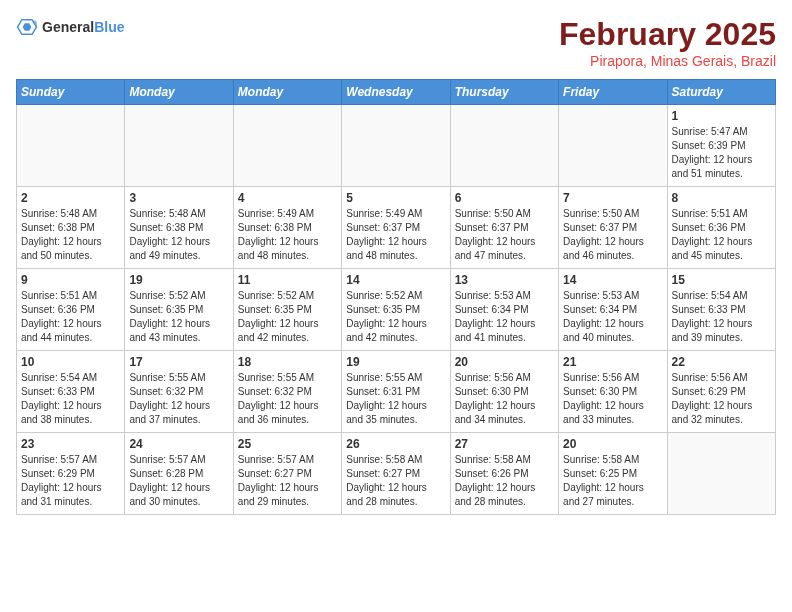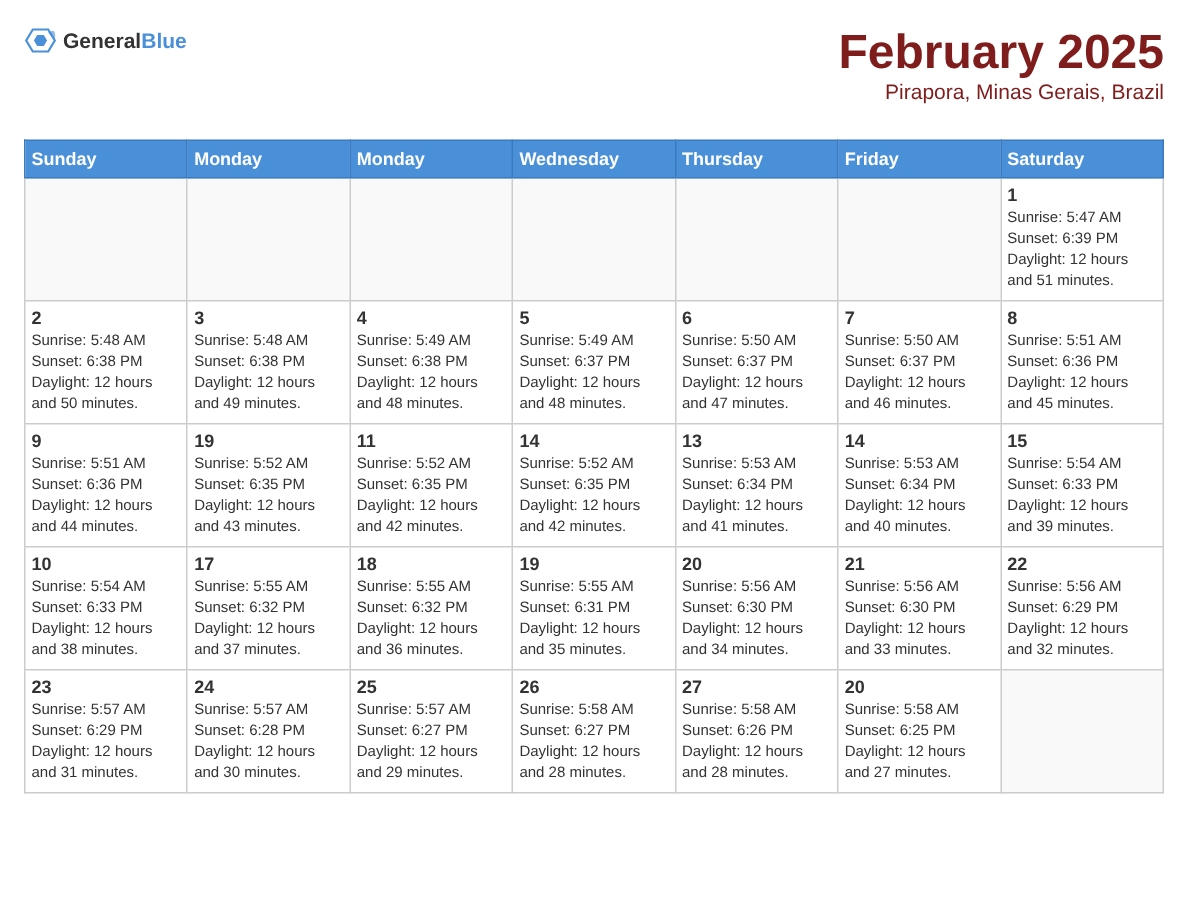--- a/index.html
+++ b/index.html
@@ -11,56 +11,57 @@
       overflow: hidden;
     }
     .container {
       width: 792px;
       padding: 16px 16px 8px 16px;
     }
     .header {
       display: flex;
       justify-content: space-between;
       align-items: flex-start;
-      margin-bottom: 24px;
+      margin-bottom: 10px;
     }
     .logo {
       display: flex;
       align-items: center;
       gap: 4px;
     }
     .logo-icon {
       width: 22px;
       height: 22px;
     }
     .title-block {
       text-align: right;
     }
     .main-title {
       font-size: 32px;
       font-weight: bold;
       color: #7f1d1d;
     }
     .sub-title {
       font-size: 14px;
-      color: #7f1d1d;
+      color: #ef4444;
     }
     .calendar {
       width: 100%;
       border-collapse: collapse;
       border: 1px solid #ccc;
     }
     .calendar th {
       background-color: #4a90d9;
       color: #fff;
       font-size: 12px;
       font-weight: bold;
       padding: 5px 4px;
       text-align: left;
       border: 1px solid #3a7abf;
+      font-style: italic;
     }
     .calendar td {
       width: calc(100% / 7);
       vertical-align: top;
       padding: 4px 4px;
       border: 1px solid #ccc;
       font-size: 9.5px;
       color: #333;
       height: 82px;
       background: #fff;

